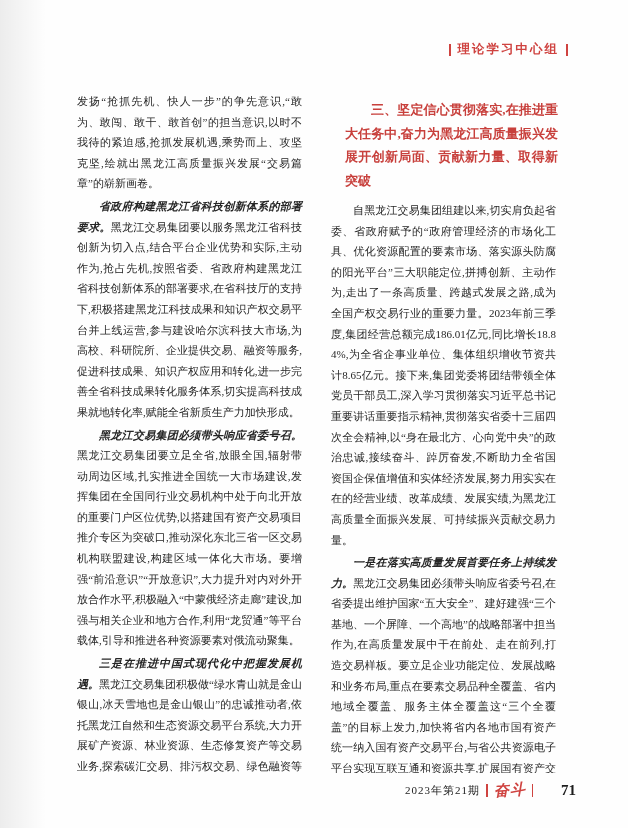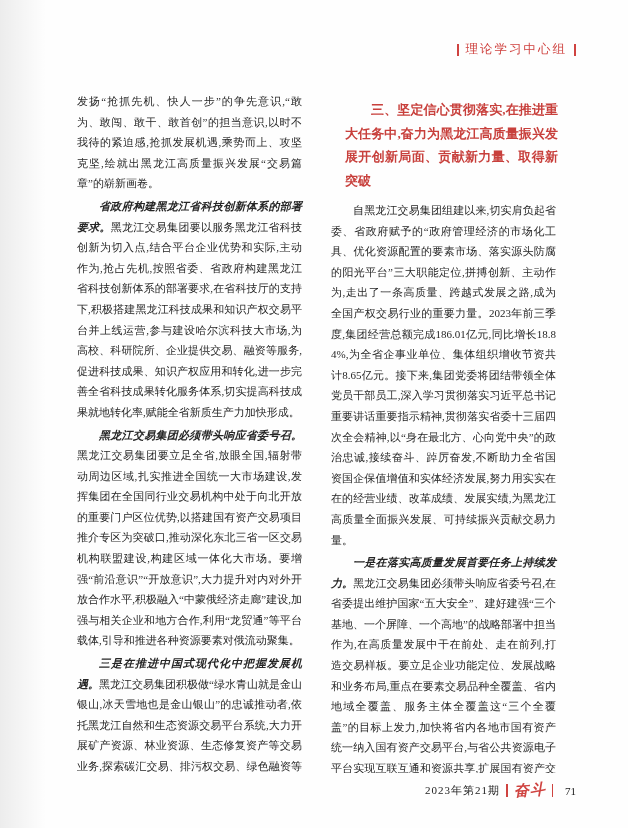--- a/index.html
+++ b/index.html
@@ -13,24 +13,24 @@
     width:628px;height:828px;
     background:#fefefe;
     overflow:hidden;
   }
   .left-shade{
     position:absolute;left:0;top:0;bottom:0;width:46px;
     background:linear-gradient(to right, rgba(0,0,0,0.07), rgba(0,0,0,0.0));
     pointer-events:none;
   }
   .section-header{
-    position:absolute;top:41px;right:52px;
+    position:absolute;top:41px;right:60px;
     color:#cf4340;
     font-family:"Liberation Sans","DejaVu Sans",sans-serif;
-    font-weight:normal;font-size:12.5px;letter-spacing:2px;
+    font-weight:bold;font-size:12.5px;letter-spacing:2px;
     display:flex;align-items:center;gap:7px;
   }
   .hbar{display:inline-block;width:2px;height:12px;background:#cf4340;}
   .col{
     position:absolute;top:89px;
     width:229px;height:684px;
     overflow:hidden;
     font-size:11px;line-height:20.6px;
     color:#262626;
     text-align:justify;
@@ -55,21 +55,21 @@
     display:flex;align-items:center;gap:6px;
     color:#1d1d1d;
   }
   .issue{font-size:11px;letter-spacing:1px;}
   .fbar{display:inline-block;width:1.5px;height:13px;background:#cf4340;}
   .magazine{
     color:#cf4340;font-weight:bold;font-style:italic;
     font-size:15px;letter-spacing:1px;
     transform:rotate(-4deg);
   }
-  .pagenum{font-size:11px;font-weight:normal;margin-left:6px;}
+  .pagenum{font-size:15px;font-weight:bold;margin-left:22px;}
 </style>
 </head>
 <body>
 
 <div class="page">
   <div class="left-shade"></div>
 
   <div class="section-header">
     <span class="hbar"></span>
     <span class="htitle">理论学习中心组</span>

